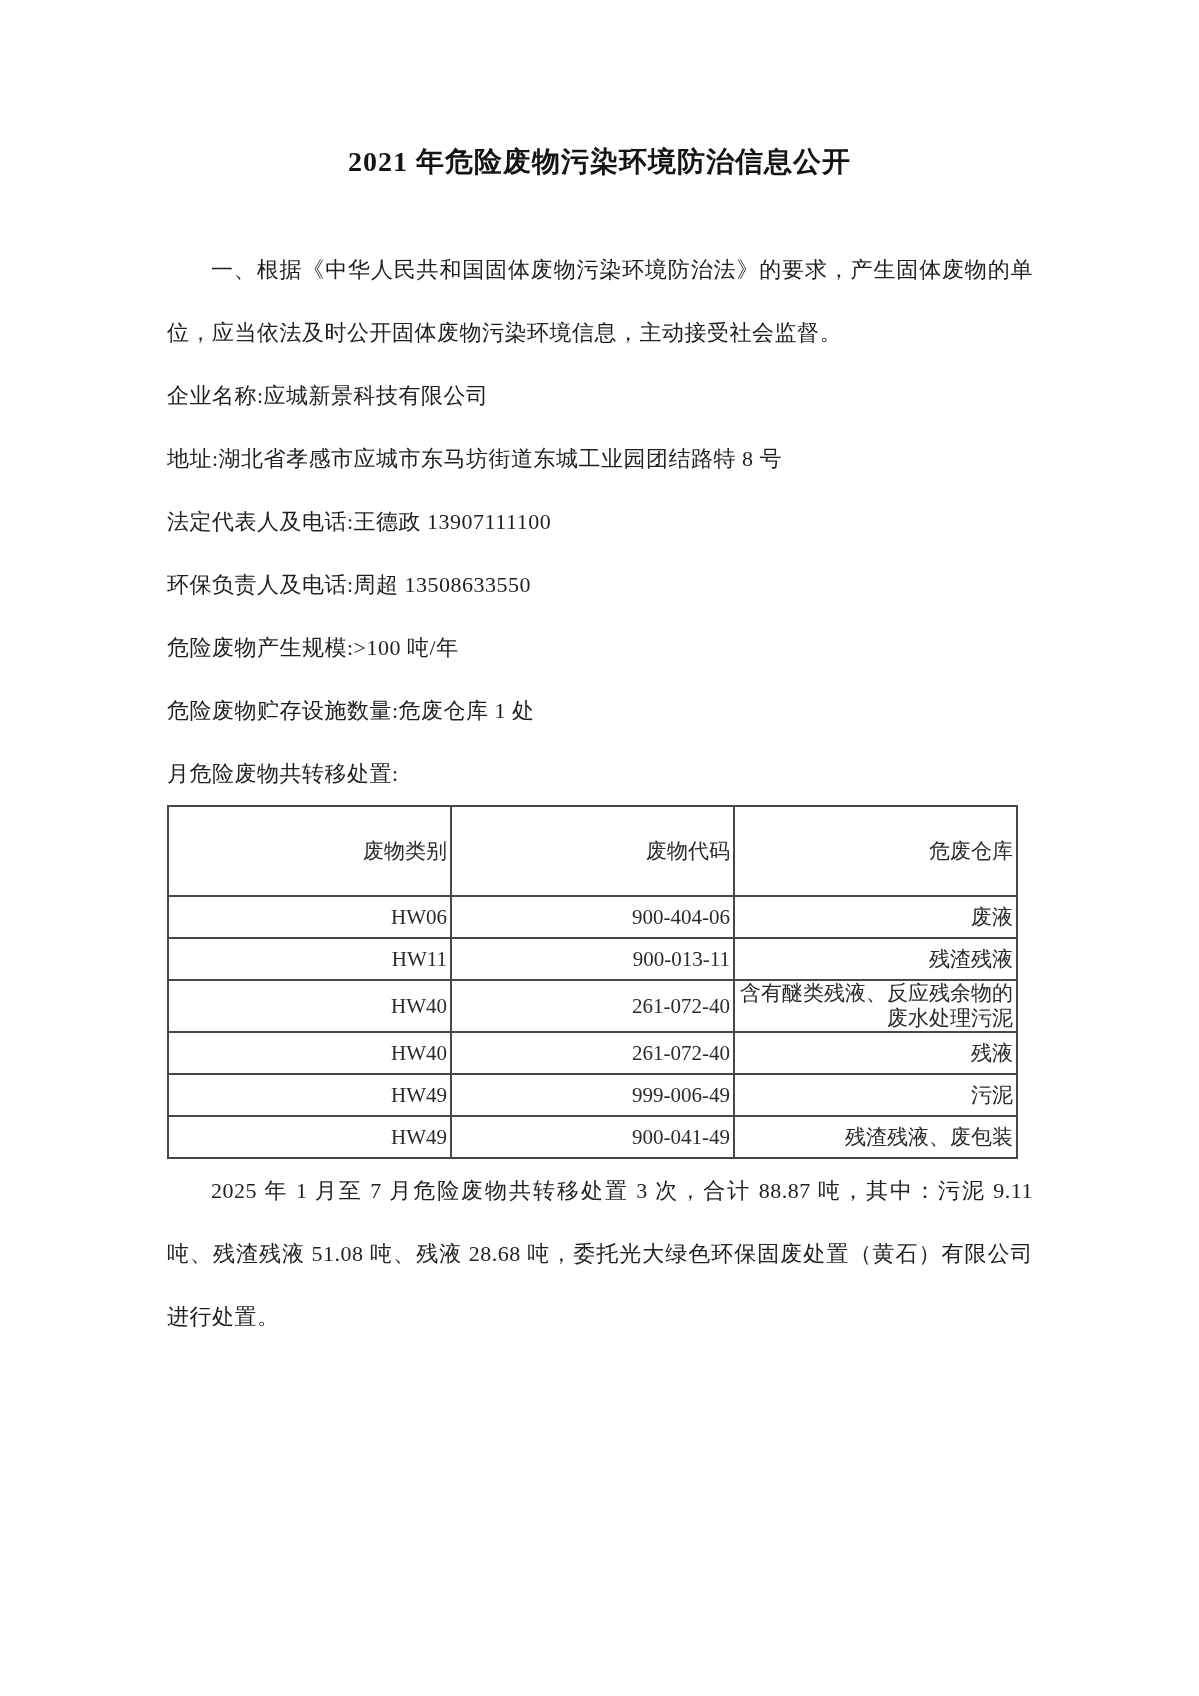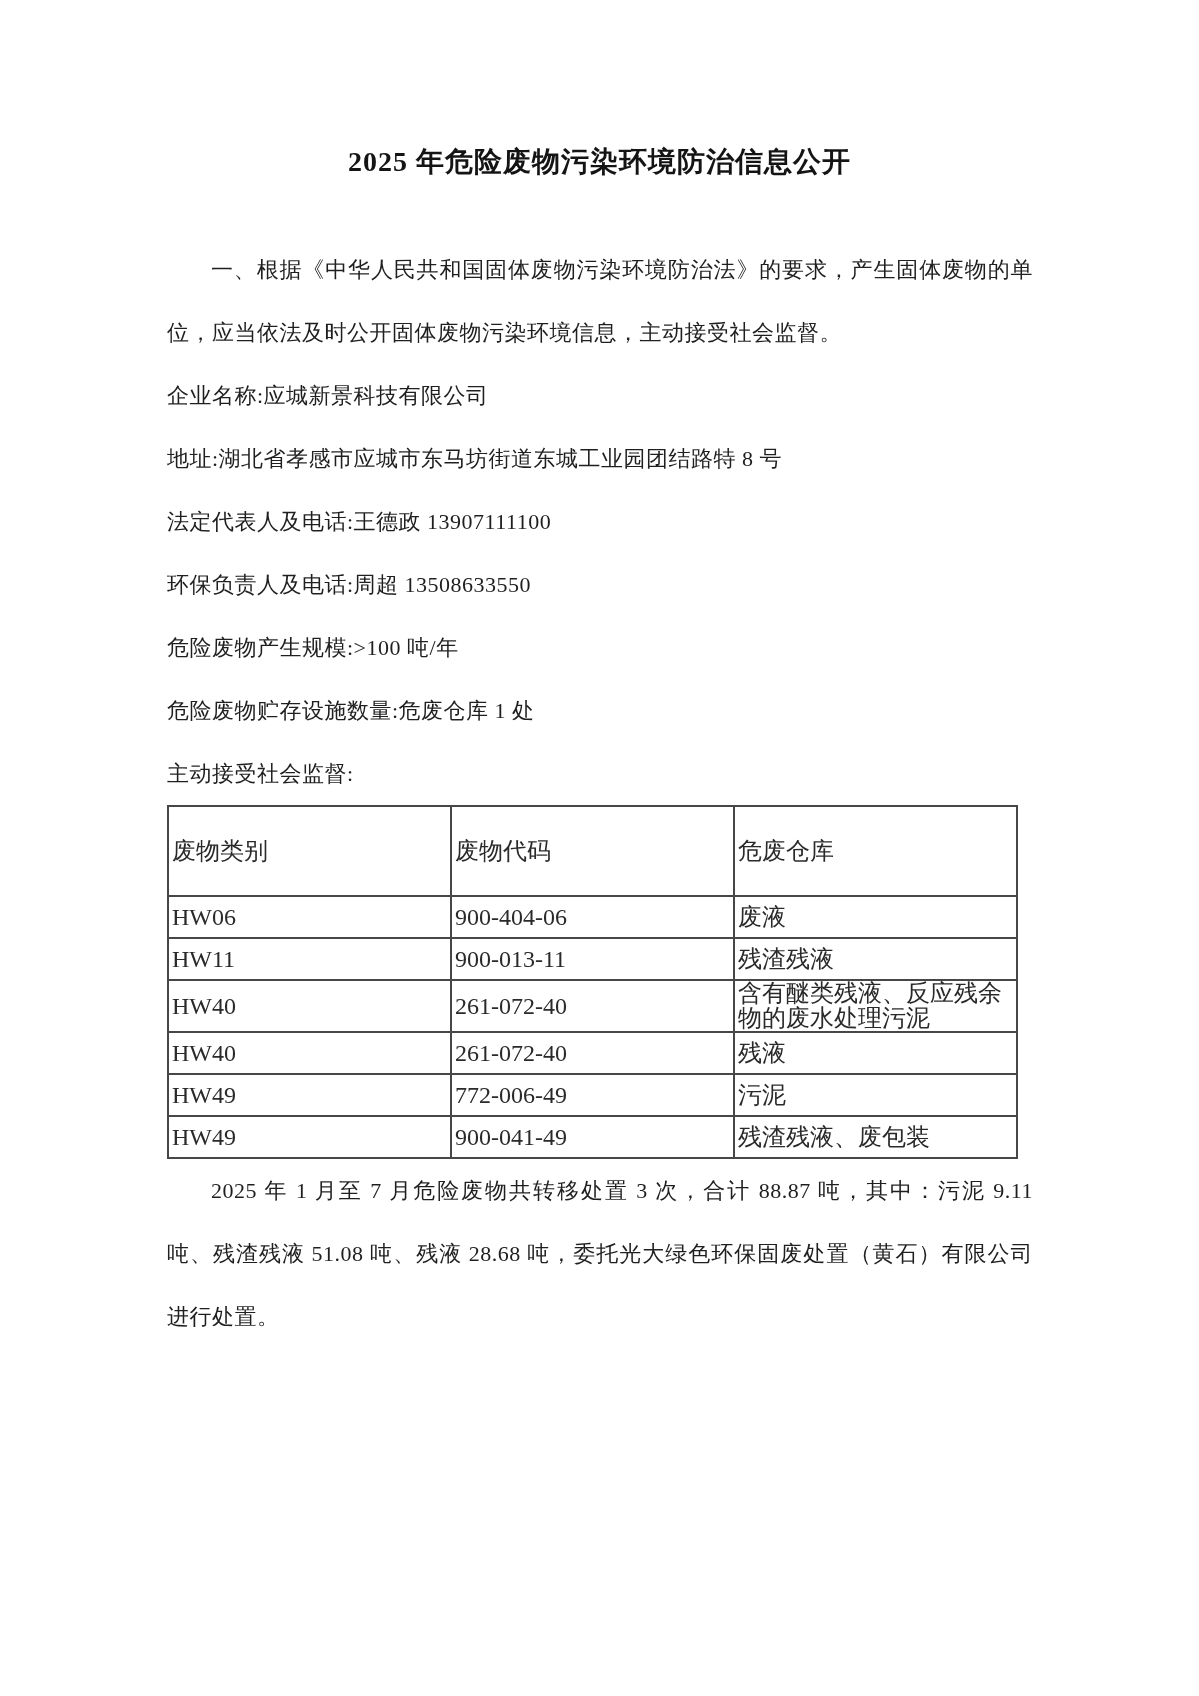--- a/index.html
+++ b/index.html
@@ -49,24 +49,24 @@
   }
   table.waste-table {
     border-collapse: collapse;
     width: 851px;
     table-layout: fixed;
     margin: 0;
   }
   table.waste-table th,
   table.waste-table td {
     border: 2px solid #474747;
-    text-align: left;
+    text-align: right;
     vertical-align: middle;
     font-weight: normal;
-    font-size: 24px;
+    font-size: 21px;
     color: #2a2a2a;
     padding: 0 3px;
   }
   table.waste-table th {
     height: 88px;
   }
   table.waste-table td {
     height: 40px;
     line-height: 25px;
     border-radius: 19px;
@@ -76,32 +76,32 @@
     text-indent: 2em;
   }
   .section-para {
     margin: 0;
   }
 </style>
 </head>
 <body>
 
 <div class="page">
-  <h1 class="doc-title">2025 年危险废物污染环境防治信息公开</h1>
+  <h1 class="doc-title">2021 年危险废物污染环境防治信息公开</h1>
 
   <div class="content">
     <p class="para intro">一、根据《中华人民共和国固体废物污染环境防治法》的要求，产生固体废物的单位，应当依法及时公开固体废物污染环境信息，主动接受社会监督。</p>
 
     <p class="line">企业名称:应城新景科技有限公司</p>
     <p class="line">地址:湖北省孝感市应城市东马坊街道东城工业园团结路特 8 号</p>
     <p class="line">法定代表人及电话:王德政 13907111100</p>
     <p class="line">环保负责人及电话:周超 13508633550</p>
     <p class="line">危险废物产生规模:&gt;100 吨/年</p>
     <p class="line">危险废物贮存设施数量:危废仓库 1 处</p>
-    <p class="line">主动接受社会监督:</p>
+    <p class="line">月危险废物共转移处置:</p>
 
     <table class="waste-table">
       <thead>
         <tr>
           <th>废物类别</th>
           <th>废物代码</th>
           <th>危废仓库</th>
         </tr>
       </thead>
       <tbody>
@@ -120,21 +120,21 @@
           <td>261-072-40</td>
           <td>含有醚类残液、反应残余物的废水处理污泥</td>
         </tr>
         <tr>
           <td>HW40</td>
           <td>261-072-40</td>
           <td>残液</td>
         </tr>
         <tr>
           <td>HW49</td>
-          <td>772-006-49</td>
+          <td>999-006-49</td>
           <td>污泥</td>
         </tr>
         <tr>
           <td>HW49</td>
           <td>900-041-49</td>
           <td>残渣残液、废包装</td>
         </tr>
       </tbody>
     </table>
 

